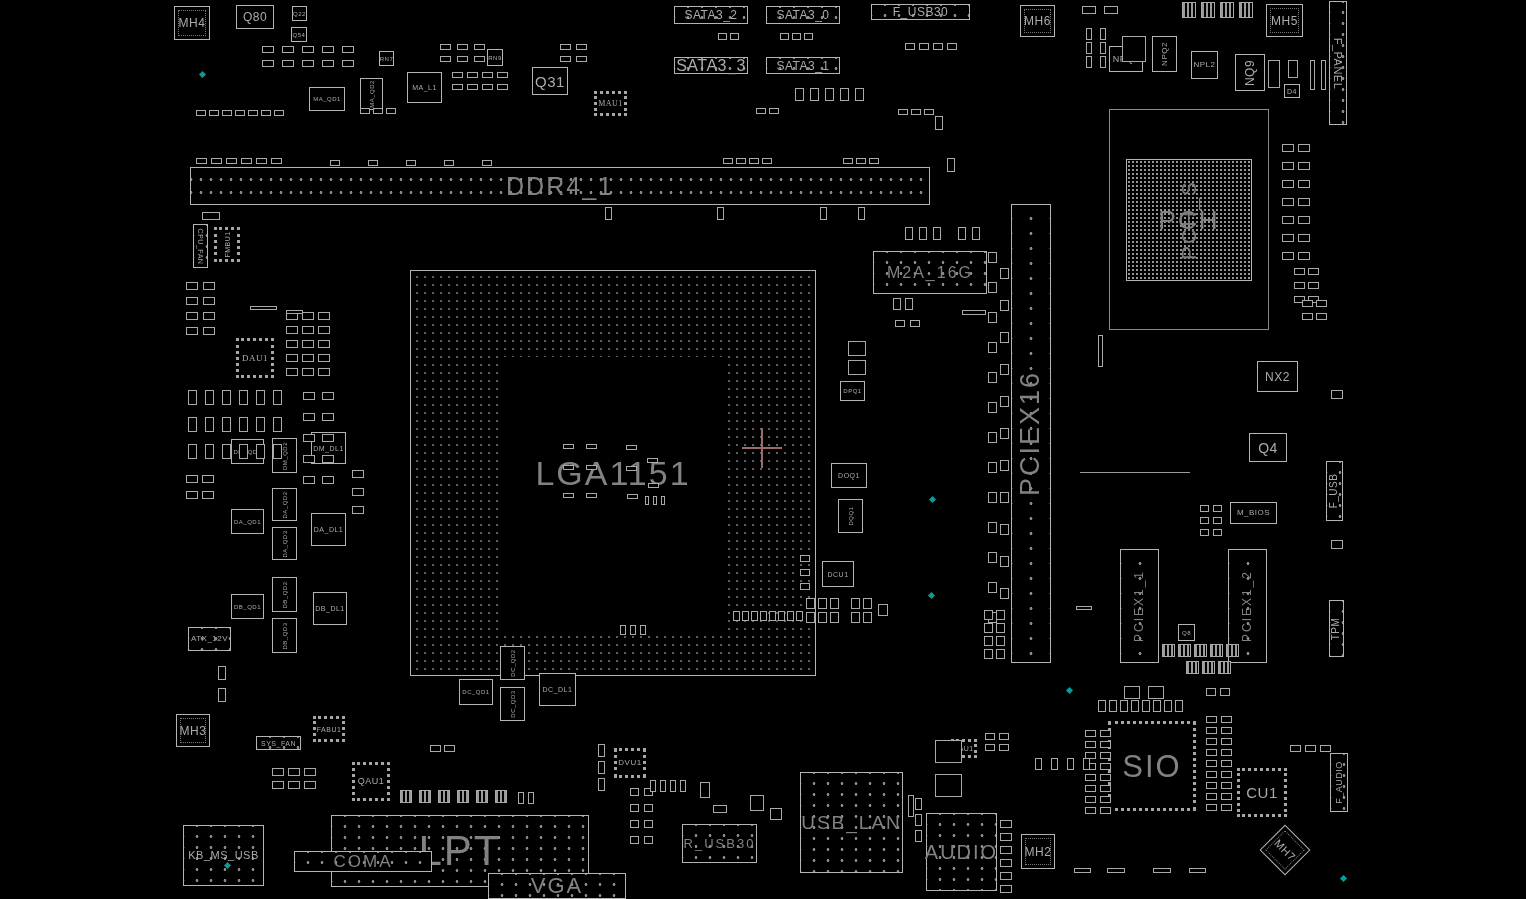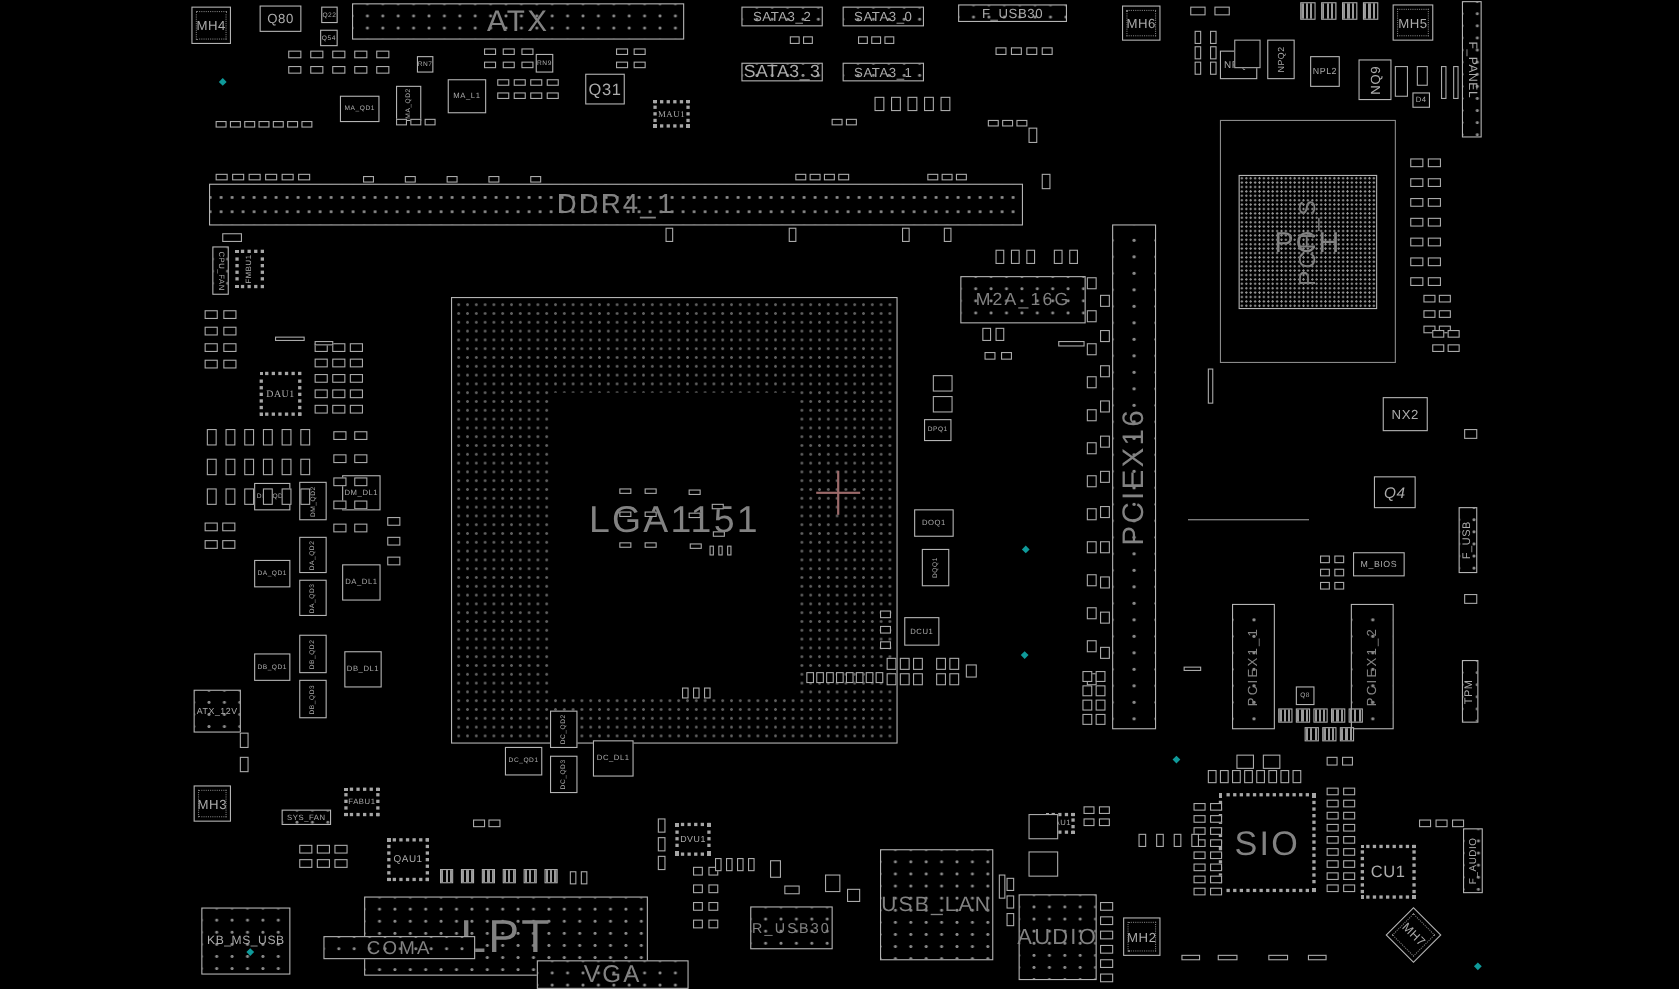--- a/index.html
+++ b/index.html
@@ -44,23 +44,20 @@
     </div>
     <div class="comp" style="left: 236px; top: 5px; width: 38px; height: 24px;">
       <span class="lbl" style="font-size: 12px;">Q80</span>
     </div>
     <div class="comp" style="left: 292px; top: 6px; width: 15px; height: 15px;">
       <span class="lbl" style="font-size: 6px;">Q22</span>
     </div>
     <div class="comp" style="left: 291px; top: 27px; width: 16px; height: 15px;">
       <span class="lbl" style="font-size: 6px;">Q54</span>
     </div>
-    <div class="comp pins" style="left: 320px; top: 3px; width: 302px; height: 33px;">
-      <span class="lbl big" style="font-size: 27px;">ATX</span>
-    </div>
     <div class="comp" style="left: 379px; top: 51px; width: 15px; height: 15px;">
       <span class="lbl" style="font-size: 6px;">RN7</span>
     </div>
     <div class="comp" style="left: 309px; top: 87px; width: 36px; height: 24px;">
       <span class="lbl" style="font-size: 6px;">MA_QD1</span>
     </div>
     <div class="comp" style="left: 360px; top: 78px; width: 23px; height: 32px;">
       <span class="lbl rm90" style="font-size: 6px;">MA_QD2</span>
     </div>
     <div class="comp" style="left: 407px; top: 72px; width: 35px; height: 31px;">
@@ -152,21 +149,21 @@
     </div>
     <div class="comp" style="left: 272px; top: 577px; width: 25px; height: 35px;">
       <span class="lbl rm90" style="font-size: 6px;">DB_QD2</span>
     </div>
     <div class="comp" style="left: 272px; top: 618px; width: 25px; height: 35px;">
       <span class="lbl rm90" style="font-size: 6px;">DB_QD3</span>
     </div>
     <div class="comp" style="left: 313px; top: 592px; width: 34px; height: 33px;">
       <span class="lbl" style="font-size: 7px;">DB_DL1</span>
     </div>
-    <div class="comp pins" style="left: 176px; top: 627px; width: 43px; height: 39px;">
+    <div class="comp pins" style="left: 188px; top: 627px; width: 43px; height: 24px;">
       <span class="lbl" style="font-size: 8px;">ATX_12V</span>
     </div>
     <div class="comp socket" style="left: 410px; top: 270px; width: 406px; height: 406px;">
       <span class="lbl big" style="font-size: 34px;">LGA1151</span>
     </div>
     <div class="comp" style="left: 500px; top: 646px; width: 25px; height: 34px;">
       <span class="lbl rm90" style="font-size: 6px;">DC_QD2</span>
     </div>
     <div class="comp" style="left: 459px; top: 679px; width: 34px; height: 26px;">
       <span class="lbl" style="font-size: 6px;">DC_QD1</span>
@@ -196,21 +193,21 @@
       <span class="lbl big rm90" style="font-size: 27px;">PCIEX16</span>
     </div>
     <div class="comp outline" style="left: 1109px; top: 109px; width: 160px; height: 221px;"></div>
     <div class="comp speck" style="left: 1126px; top: 159px; width: 126px; height: 122px;">
       <span class="lbl big" style="font-size: 26px;">PCH</span>
       <span class="vlbl" style="font-size: 21px;">PCH_S</span>
     </div>
     <div class="comp" style="left: 1257px; top: 361px; width: 41px; height: 31px;">
       <span class="lbl" style="font-size: 12px;">NX2</span>
     </div>
-    <div class="comp" style="left: 1249px; top: 433px; width: 38px; height: 29px; font-style: italic;">
+    <div class="comp" style="left: 1249px; top: 433px; width: 38px; height: 29px;">
       <span class="lbl" style="font-size: 14px;">Q4</span>
     </div>
     <div class="comp" style="left: 1230px; top: 502px; width: 47px; height: 22px;">
       <span class="lbl" style="font-size: 8px;">M_BIOS</span>
     </div>
     <div class="comp pins" style="left: 1326px; top: 461px; width: 17px; height: 60px;">
       <span class="lbl rm90" style="font-size: 10px;">F_USB</span>
     </div>
     <div class="comp slot" style="left: 1120px; top: 549px; width: 39px; height: 114px;">
       <span class="lbl big rm90" style="font-size: 12px;">PCIEX1_1</span>

